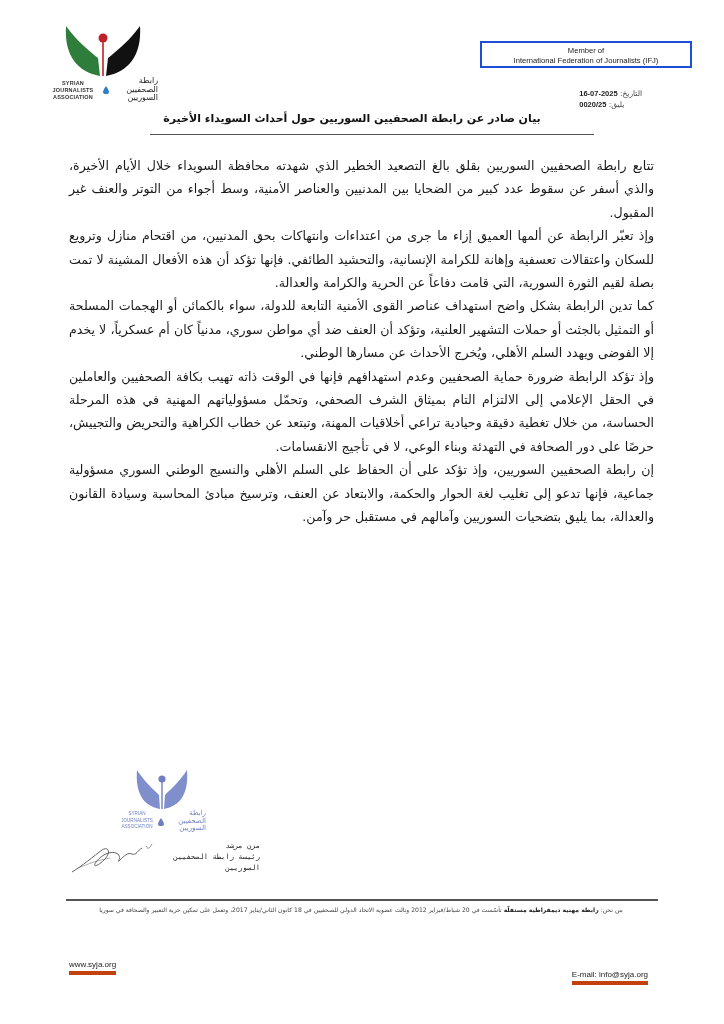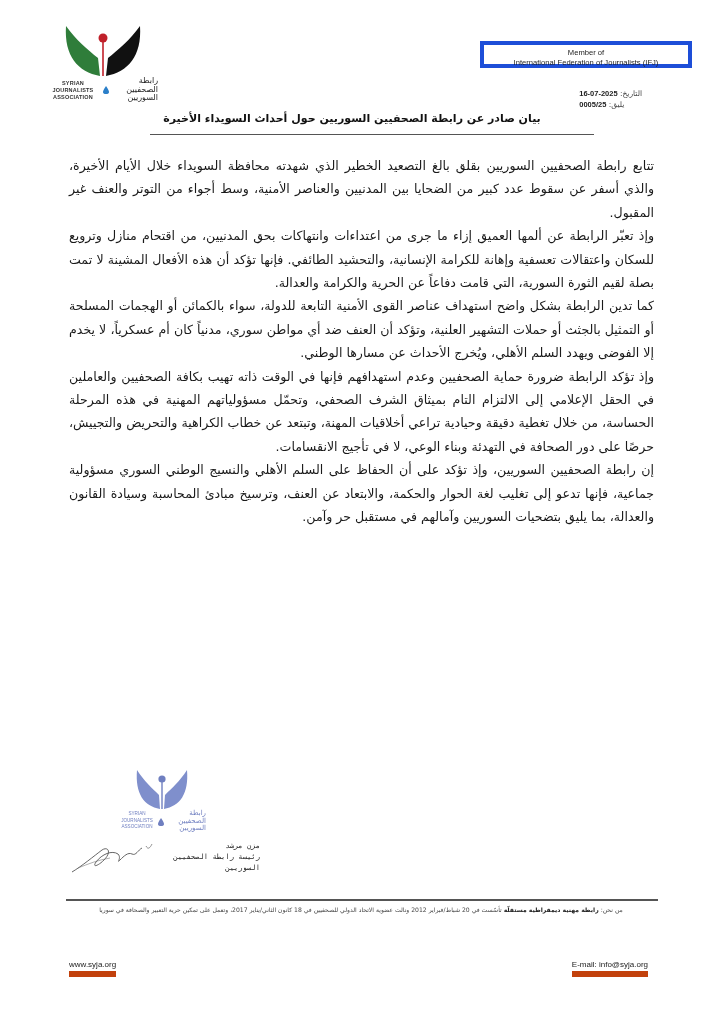--- a/index.html
+++ b/index.html
@@ -10,21 +10,21 @@
   .logo-graphic { position: absolute; left: 10px; top: 0; width: 90px; height: 56px; }
   .logo-text-en { position: absolute; left: 0; top: 58px; width: 50px;
     font-family: "Liberation Sans", sans-serif; font-size: 5.5px; font-weight: bold;
     line-height: 7px; text-align: center; color: #333; letter-spacing: 0.2px; }
   .logo-drop { position: absolute; left: 55px; top: 64px; width: 6px; height: 8px; }
   .logo-text-ar { position: absolute; left: 62px; top: 55px; width: 48px;
     font-family: "DejaVu Sans", sans-serif; font-size: 8px; line-height: 8.5px;
     direction: rtl; text-align: right; color: #222; }
 
   .ifj-box { position: absolute; left: 480px; top: 41px; width: 212px; height: 27px;
-    border: 4px solid #1d4ed8; font-family: "Liberation Sans", sans-serif;
+    border: 2px solid #1d4ed8; font-family: "Liberation Sans", sans-serif;
     font-size: 7.6px; line-height: 9.5px; text-align: center; color: #222; padding-top: 3px; }
 
   .meta { position: absolute; right: 82px; top: 88px; direction: rtl; text-align: left;
     font-size: 7.5px; line-height: 11px; color: #222; }
   .meta .lbl { color: #444; }
   .meta .val { font-family: "Liberation Sans", sans-serif; font-weight: bold; direction: ltr; unicode-bidi: embed; }
 
   .title { position: absolute; left: 130px; top: 112px; width: 444px; direction: rtl; text-align: center;
     font-size: 11px; font-weight: bold; color: #111; white-space: nowrap; }
   .title-rule { position: absolute; left: 150px; top: 134px; width: 444px; height: 1px; background: #555; }
@@ -44,23 +44,23 @@
   .signature { position: absolute; left: 68px; top: 838px; width: 90px; height: 38px; }
   .signer { position: absolute; left: 150px; top: 841px; width: 110px; direction: rtl; text-align: right;
     font-size: 7.2px; line-height: 11px; color: #222; font-family: Liberation Mono, monospace; }
 
   .footer-rule { position: absolute; left: 66px; top: 899px; width: 592px; height: 2px; background: #555; }
   .footer-note { position: absolute; left: 62px; top: 905px; width: 598px; direction: rtl; text-align: center;
     font-size: 6.1px; line-height: 10px; color: #444; }
   .footer-note b { color: #222; }
 
   .footer-link { position: absolute; top: 960px; font-family: "Liberation Sans", sans-serif; font-size: 8px; color: #222;
-    padding-bottom: 2px; border-bottom: 6px solid #c2410c; }
+    padding-bottom: 2px; border-bottom: 4px solid #c2410c; }
   .footer-web { left: 69px; }
-  .footer-email { right: 76px; }
+  .footer-email { right: 76px; margin-top: 10px; }
 </style>
 </head>
 <body>
 
 <div class="logo">
   <svg class="logo-graphic" viewBox="0 0 90 56">
     <path d="M42 54 C20 50 6 34 8 4 C18 18 30 28 40 36 Z" fill="#2f7d3a"></path>
     <path d="M48 54 C70 50 84 34 82 4 C72 18 60 28 50 36 Z" fill="#111"></path>
     <line x1="45" y1="20" x2="45" y2="54" stroke="#c0202a" stroke-width="1.6"></line>
     <circle cx="45" cy="16" r="4.5" fill="#c0202a"></circle>
@@ -85,21 +85,21 @@
   <div>International Federation of Journalists (IFJ)</div>
 </div>
 
 <div class="meta">
   <div>
     <span class="lbl">التاريخ:</span>
     <span class="val">16-07-2025</span>
   </div>
   <div>
     <span class="lbl">يليق:</span>
-    <span class="val">0005/25</span>
+    <span class="val">0020/25</span>
   </div>
 </div>
 
 <div class="title">بيان صادر عن رابطة الصحفيين السوريين حول أحداث السويداء الأخيرة</div>
 <div class="title-rule"></div>
 
 <div class="body-text">
   <p>تتابع رابطة الصحفيين السوريين بقلق بالغ التصعيد الخطير الذي شهدته محافظة السويداء خلال الأيام الأخيرة، والذي أسفر عن سقوط عدد كبير من الضحايا بين المدنيين والعناصر الأمنية، وسط أجواء من التوتر والعنف غير المقبول.</p>
   <p>وإذ تعبّر الرابطة عن ألمها العميق إزاء ما جرى من اعتداءات وانتهاكات بحق المدنيين، من اقتحام منازل وترويع للسكان واعتقالات تعسفية وإهانة للكرامة الإنسانية، والتحشيد الطائفي. فإنها تؤكد أن هذه الأفعال المشينة لا تمت بصلة لقيم الثورة السورية، التي قامت دفاعاً عن الحرية والكرامة والعدالة.</p>
   <p>كما تدين الرابطة بشكل واضح استهداف عناصر القوى الأمنية التابعة للدولة، سواء بالكمائن أو الهجمات المسلحة أو التمثيل بالجثث أو حملات التشهير العلنية، وتؤكد أن العنف ضد أي مواطن سوري، مدنياً كان أم عسكرياً، لا يخدم إلا الفوضى ويهدد السلم الأهلي، ويُخرج الأحداث عن مسارها الوطني.</p>

